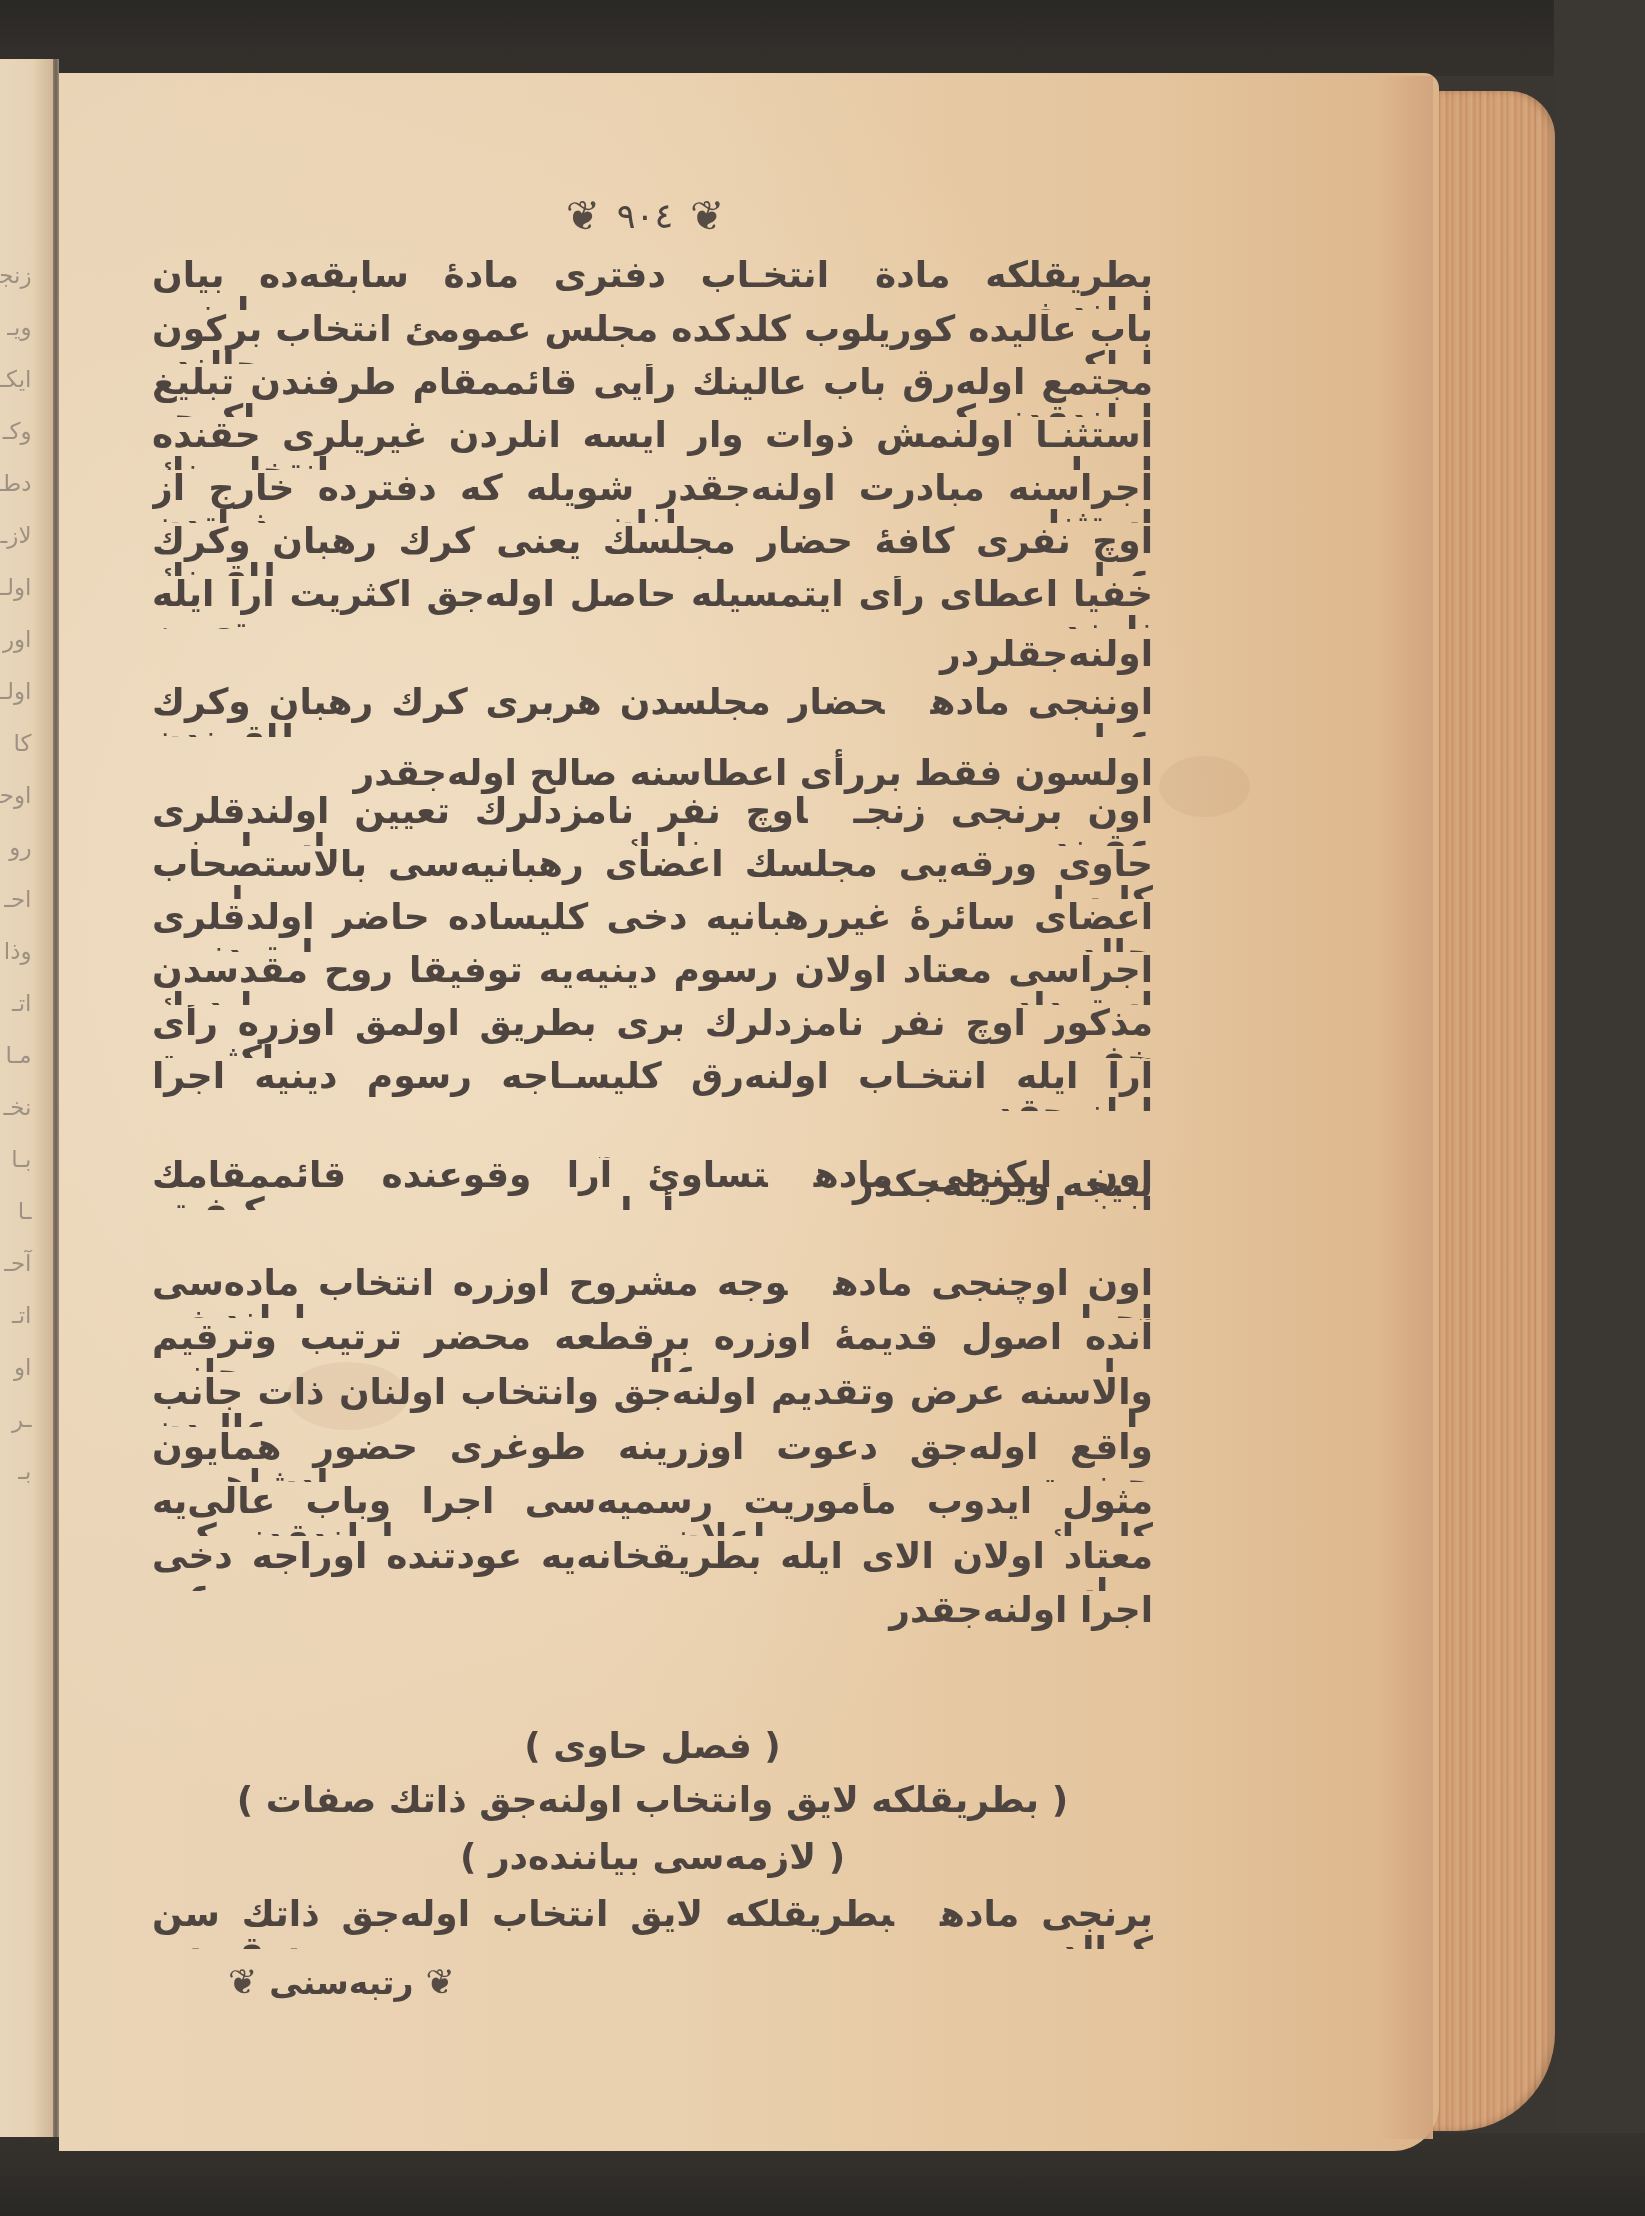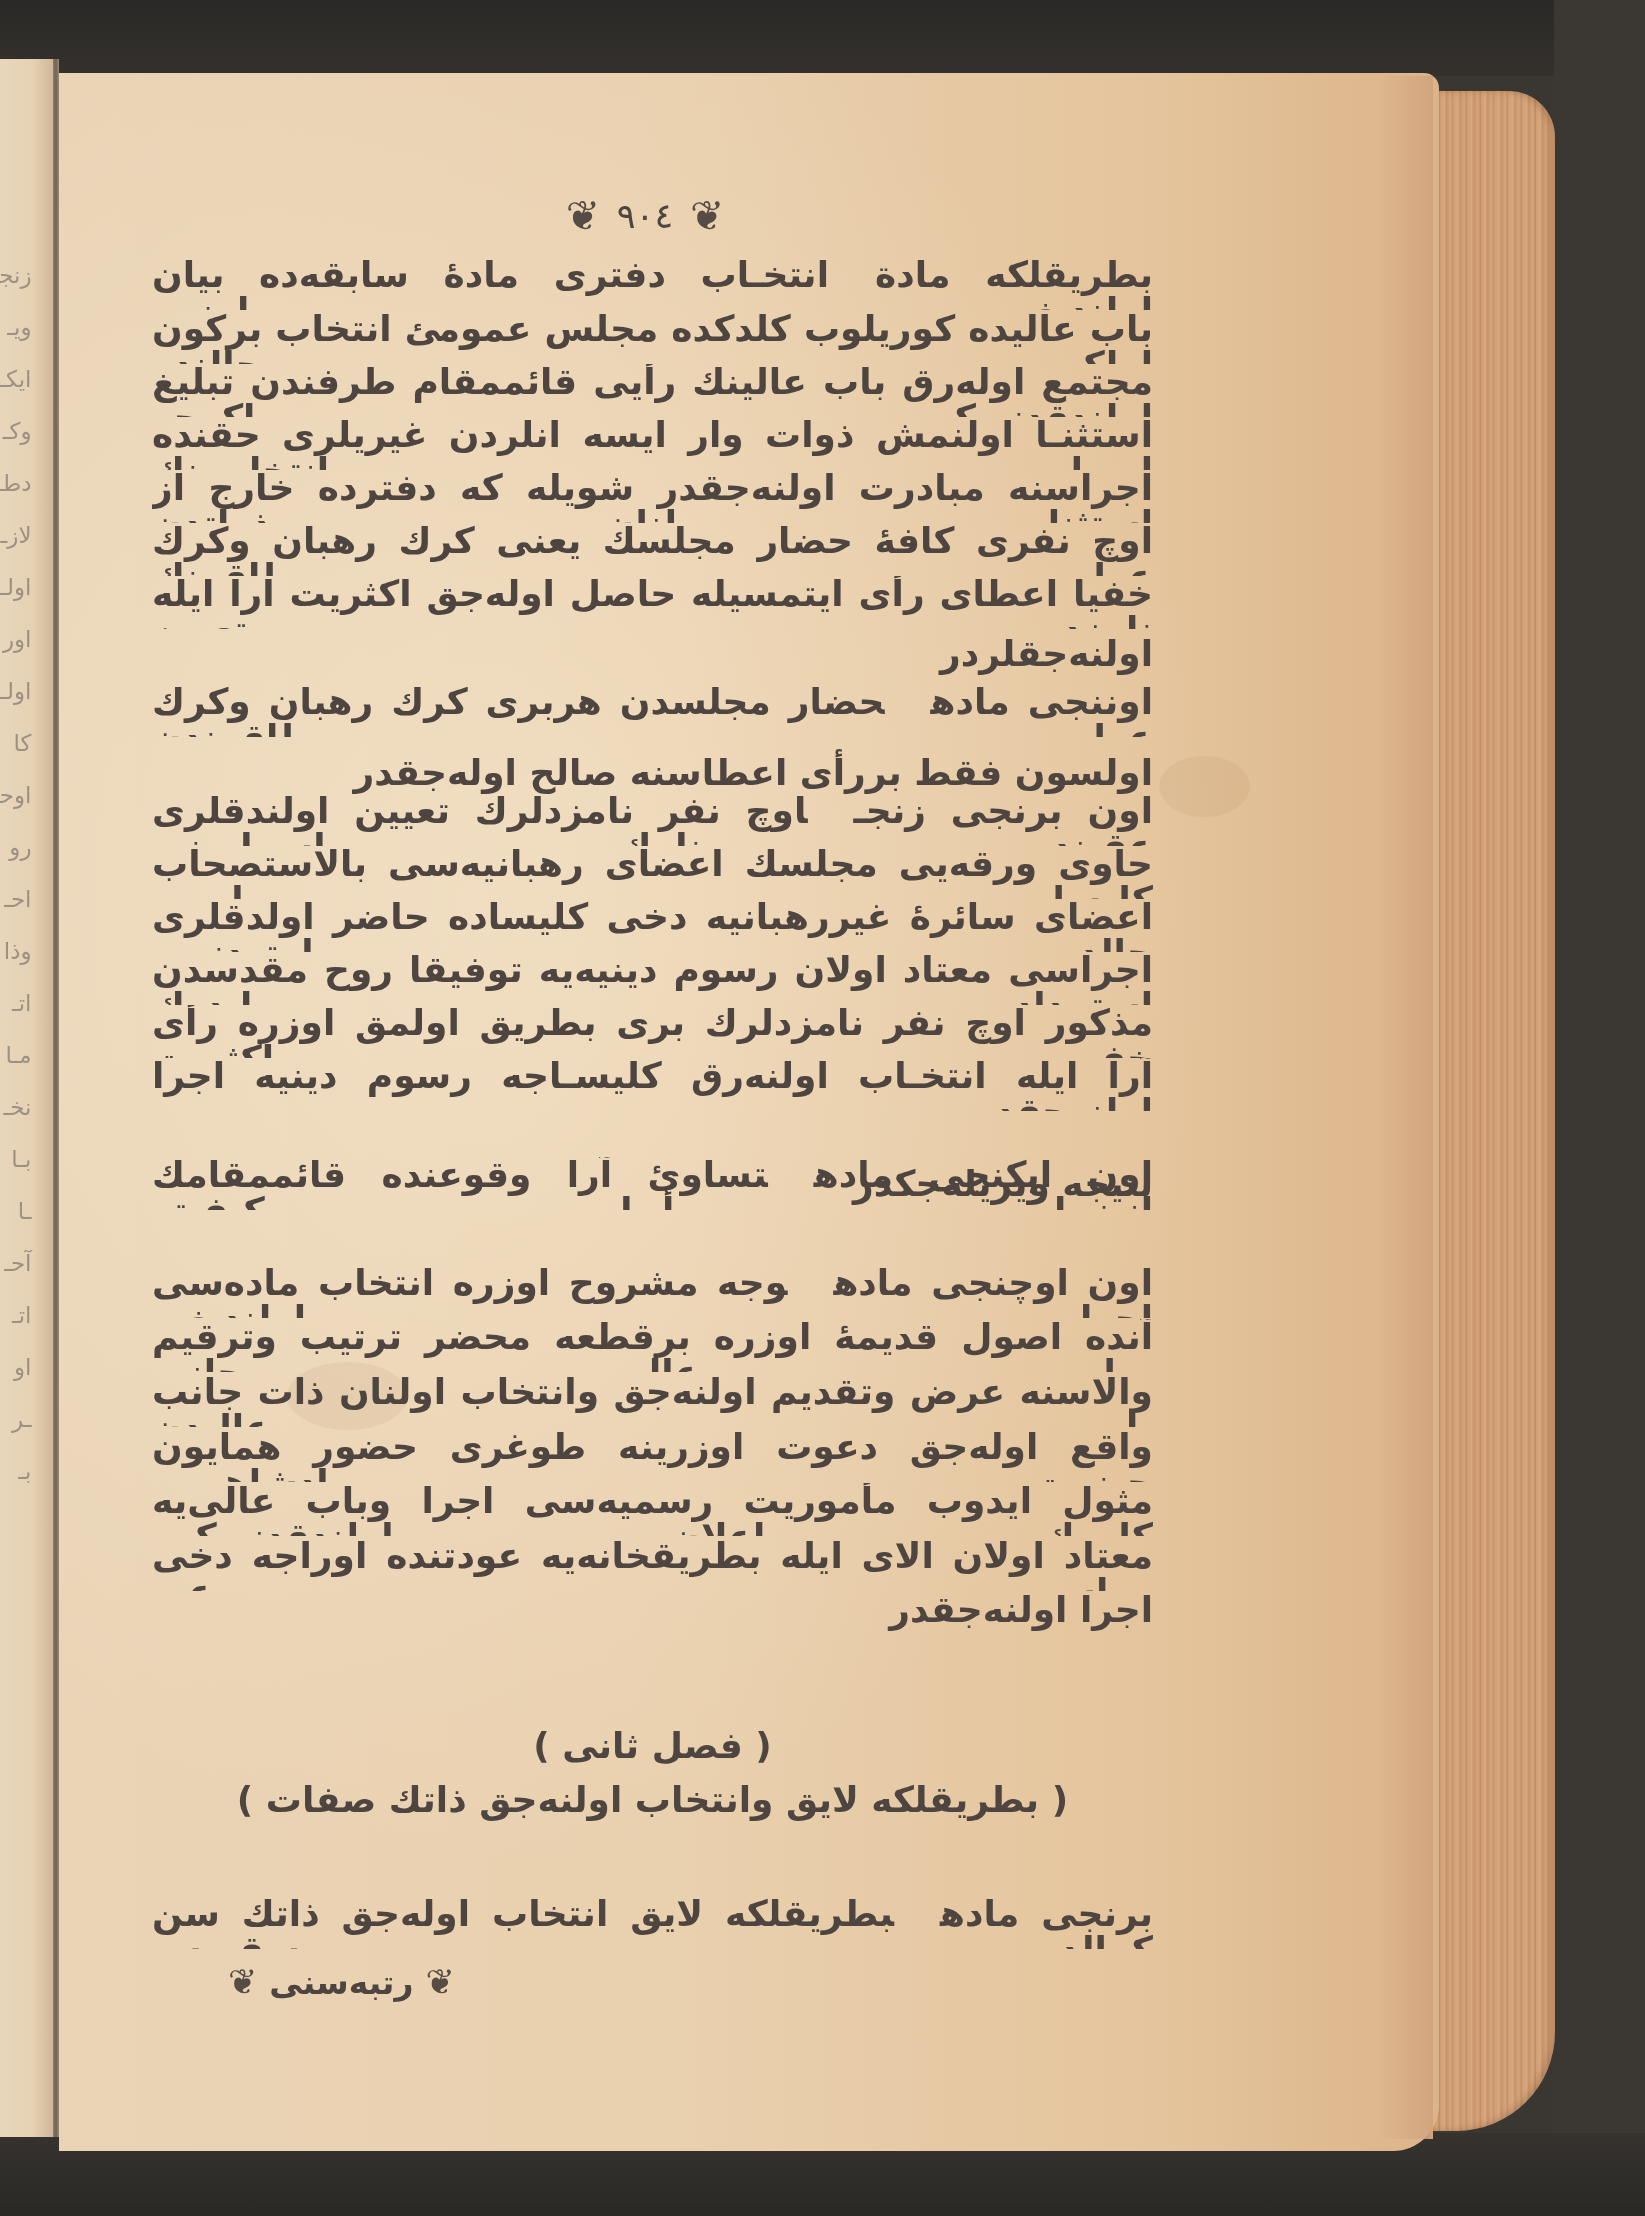--- a/index.html
+++ b/index.html
@@ -232,22 +232,23 @@
     <div class="line justify" style="top: 1091px;"><span class="label">اون اوچنجى ماده</span><span>وجه مشروح اوزره انتخاب ماده‌سى اجرا اولنديغى</span></div>
     <div class="line justify" style="top: 1145px;"><span>آنده اصول قديمهٔ اوزره برقطعه محضر ترتيب وترقيم وباب عالى جانب</span></div>
     <div class="line justify" style="top: 1200px;"><span>والاسنه عرض وتقديم اولنه‌جق وانتخاب اولنان ذات جانب باب عاليدن</span></div>
     <div class="line justify" style="top: 1255px;"><span>واقع اوله‌جق دعوت اوزرينه طوغرى حضور همايون حضرت پادشاهى‌يه</span></div>
     <div class="line justify" style="top: 1309px;"><span>مثول ايدوب مأموريت رسميه‌سى اجرا وباب عالى‌يه كله‌رك اعلان اولندقدنصكره</span></div>
     <div class="line justify" style="top: 1364px;"><span>معتاد اولان الاى ايله بطريقخانه‌يه عودتنده اوراجه دخى مراسم مرعيه</span></div>
     <div class="line" style="top: 1418px;"><span>اجرا اولنه‌جقدر</span></div>
   </div>
 
 <div class="text-block" style="top:0;height:2216px;">
-  <div class="center-line" style="top:1728px;">( فصل ثانى )</div>
+  <div class="center-line" style="top:1728px;">( فصل حاوى )</div>
   <div class="center-line" style="top:1782px;">( بطريقلكه لايق وانتخاب اولنه‌جق ذاتك صفات )</div>
+  <div class="center-line" style="top:1839px;">( لازمه‌سى بيانند‌ه‌در )</div>
   <div class="line justify" style="top:1896px;">
     <span class="label">برنجى ماده</span><span>بطريقلكه لايق انتخاب اوله‌جق ذاتك سن كمالده و پسقپوس</span>
   </div>
 </div>
 
 <div class="catchword">
   <span class="ornament">❦</span>
   <span>رتبه‌سنى</span>
   <span class="ornament">❦</span>
 </div>

